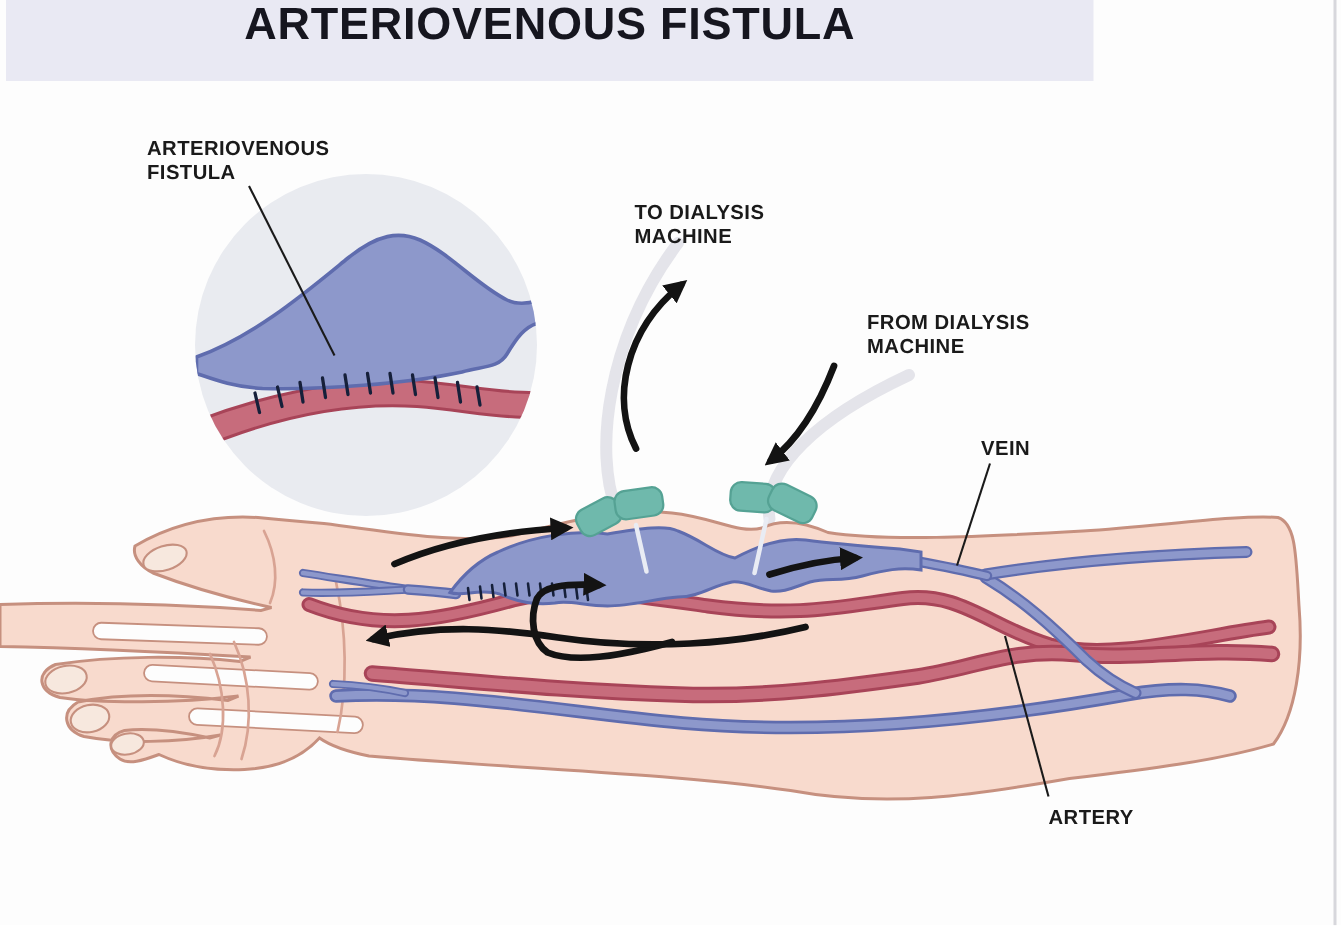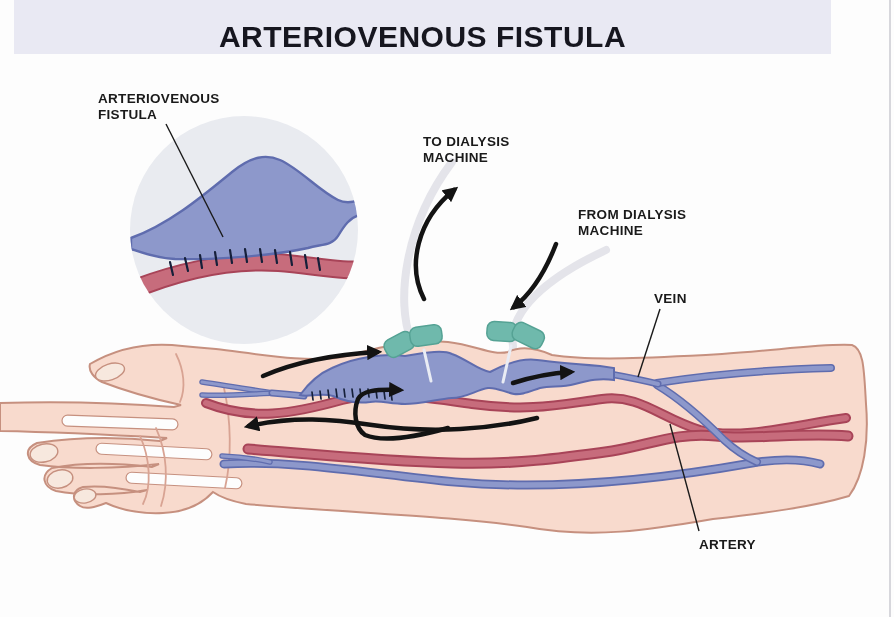--- a/index.html
+++ b/index.html
@@ -1,23 +1,23 @@
 <!DOCTYPE html>
 <html style="--band-bg: #E9E9F3; --title-text: #16161F; --label-text: #1A1A1A; --skin: #F8DACD; --skin-outline: #C6907F; --nail: #F7E8DE; --crease: #D8A393; --vein-fill: #8D98CB; --vein-outline: #5F6CAE; --artery-fill: #C76C7C; --artery-outline: #A84458; --inset-bg: #E9EBF0; --connector-teal: #6FB9AC; --tube-gray: #E4E4EA; --arrow-black: #131313; --suture: #16203A;"><head>
 <meta charset="utf-8">
 <style>
   html,body{margin:0;padding:0;background:#fff;}
   #root{
     position:relative; width:894px; height:617px; overflow:hidden;
     background:#FDFDFD; font-family:"Liberation Sans", sans-serif;
   }
   #title-band{
-    position:absolute; left:14px; top:0; width:817px; height:54px;
+    position:absolute; left:4px; top:0; width:725px; height:54px;
     background:var(--band-bg,#E9E9F3);
-    display:flex; align-items:flex-end; justify-content:center;
+    display:flex; align-items:flex-start; justify-content:center;
   }
   #title-band h1{
     margin:0; font-size:30px; font-weight:800; letter-spacing:.5px;
     color:var(--title-text,#16161F);
   }
   #window-edge{
     position:absolute; right:3px; top:0; width:2px; height:617px;
     background:#D7D7DC;
   }
   svg{position:absolute; left:0; top:54px;}

